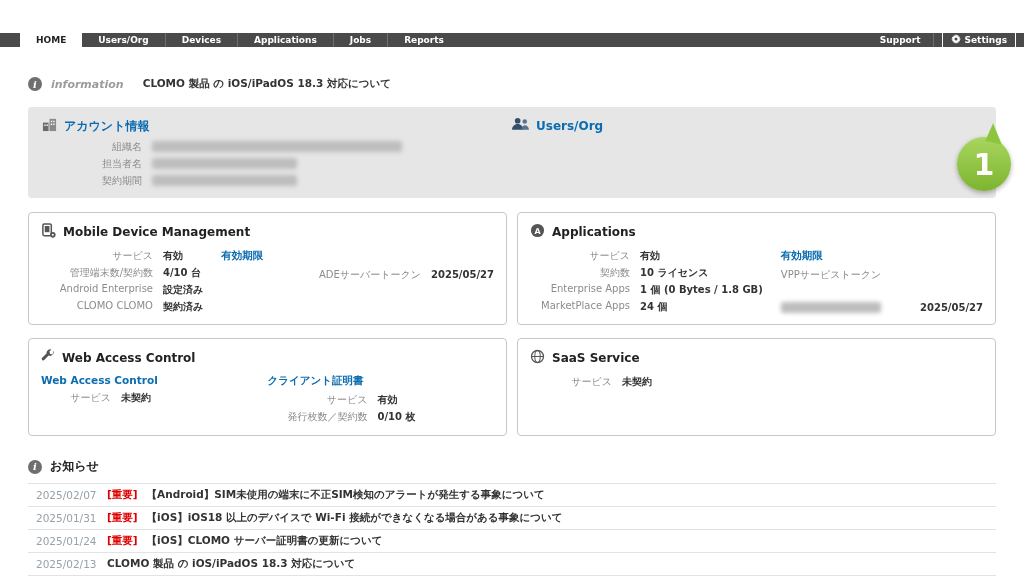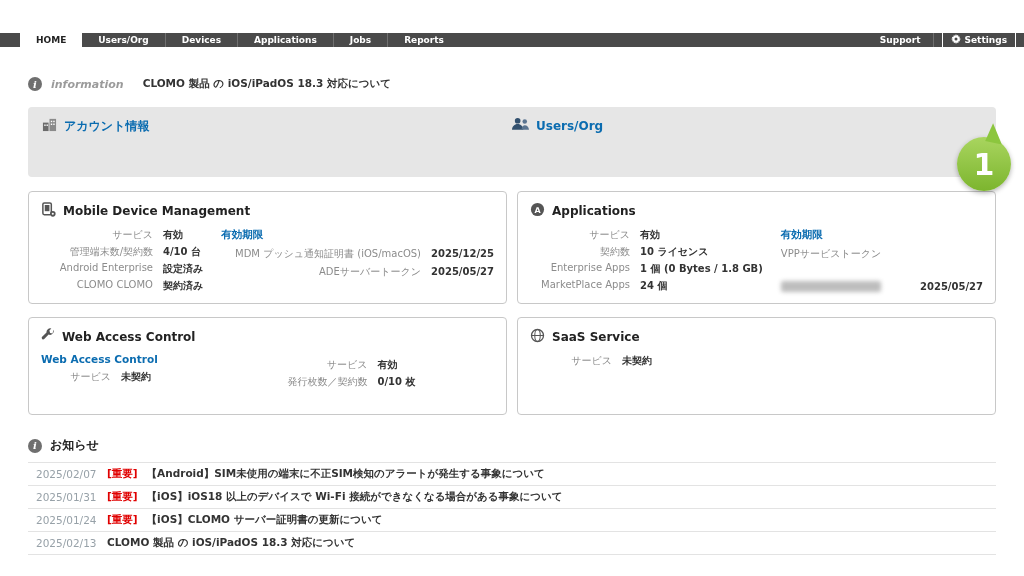--- a/index.html
+++ b/index.html
@@ -131,20 +131,28 @@
                 <rect x="2.4" y="8" width="1.5" height="1.5" fill="#fff"></rect>
                 <rect x="4.8" y="8" width="1.5" height="1.5" fill="#fff"></rect>
                 <rect x="9.4" y="4" width="1.5" height="1.5" fill="#fff"></rect>
                 <rect x="12" y="4" width="1.5" height="1.5" fill="#fff"></rect>
                 <rect x="9.4" y="7" width="1.5" height="1.5" fill="#fff"></rect>
                 <rect x="12" y="7" width="1.5" height="1.5" fill="#fff"></rect>
               </svg>
           </span>
           <span>アカウント情報</span>
         </div>
+        <div class="kv acct-kv">
+          <span class="k">組織名</span>
+          <span class="v"><span class="redacted w260"></span></span>
+          <span class="k">担当者名</span>
+          <span class="v"><span class="redacted w150"></span></span>
+          <span class="k">契約期間</span>
+          <span class="v"><span class="redacted w150"></span></span>
+        </div>
       </div>
       <div class="band-half">
         <div class="band-title">
           <span>
             <svg width="17" height="14" viewBox="0 0 18 14">
                 <circle cx="6" cy="3.6" r="3" fill="#32506e"></circle>
                 <path d="M0 13c0-3.3 2.7-6 6-6s6 2.7 6 6z" fill="#32506e"></path>
                 <circle cx="13.5" cy="4.4" r="2.4" fill="#5a7490"></circle>
                 <path d="M10 13c.4-2.7 1.8-4.6 3.5-4.6 2.4 0 4.3 2 4.5 4.6z" fill="#5a7490"></path>
               </svg>
@@ -174,24 +182,20 @@
             <span class="k">管理端末数/契約数</span>
             <span class="v">4/10 台</span>
             <span class="k">Android Enterprise</span>
             <span class="v">設定済み</span>
             <span class="k">CLOMO CLOMO</span>
             <span class="v">契約済み</span>
           </div>
           <div class="exp-col">
             <div class="sub-title">有効期限</div>
             <div class="exp-row">
-              <span class="k">MDM プッシュ通知証明書 (iOS/macOS)</span>
-              <span class="v">2025/12/25</span>
-            </div>
-            <div class="exp-row">
               <span class="k">ADEサーバートークン</span>
               <span class="v">2025/05/27</span>
             </div>
           </div>
         </div>
       </div>
 
       <div class="card tall">
         <div class="card-title">
           <span>
@@ -237,20 +241,21 @@
         </div>
         <div class="card-body">
           <div style="flex:1">
             <div class="sub-title">Web Access Control</div>
             <div class="kv wac-kv-left">
               <span class="k">サービス</span>
               <span class="v">未契約</span>
             </div>
           </div>
           <div style="flex:1">
+            <div class="sub-title">クライアント証明書</div>
             <div class="kv wac-kv-right">
               <span class="k">サービス</span>
               <span class="v">有効</span>
               <span class="k">発行枚数／契約数</span>
               <span class="v">0/10 枚</span>
             </div>
           </div>
         </div>
       </div>
 

